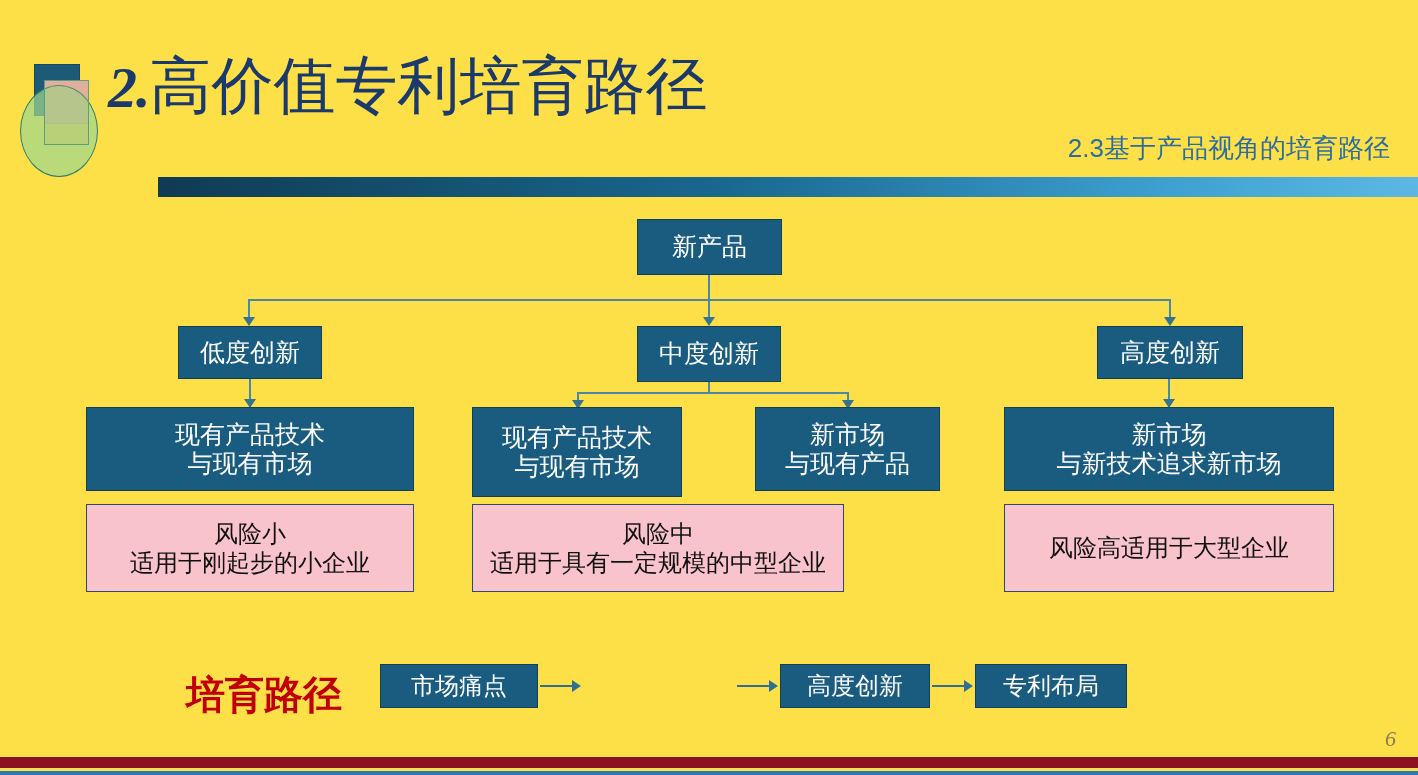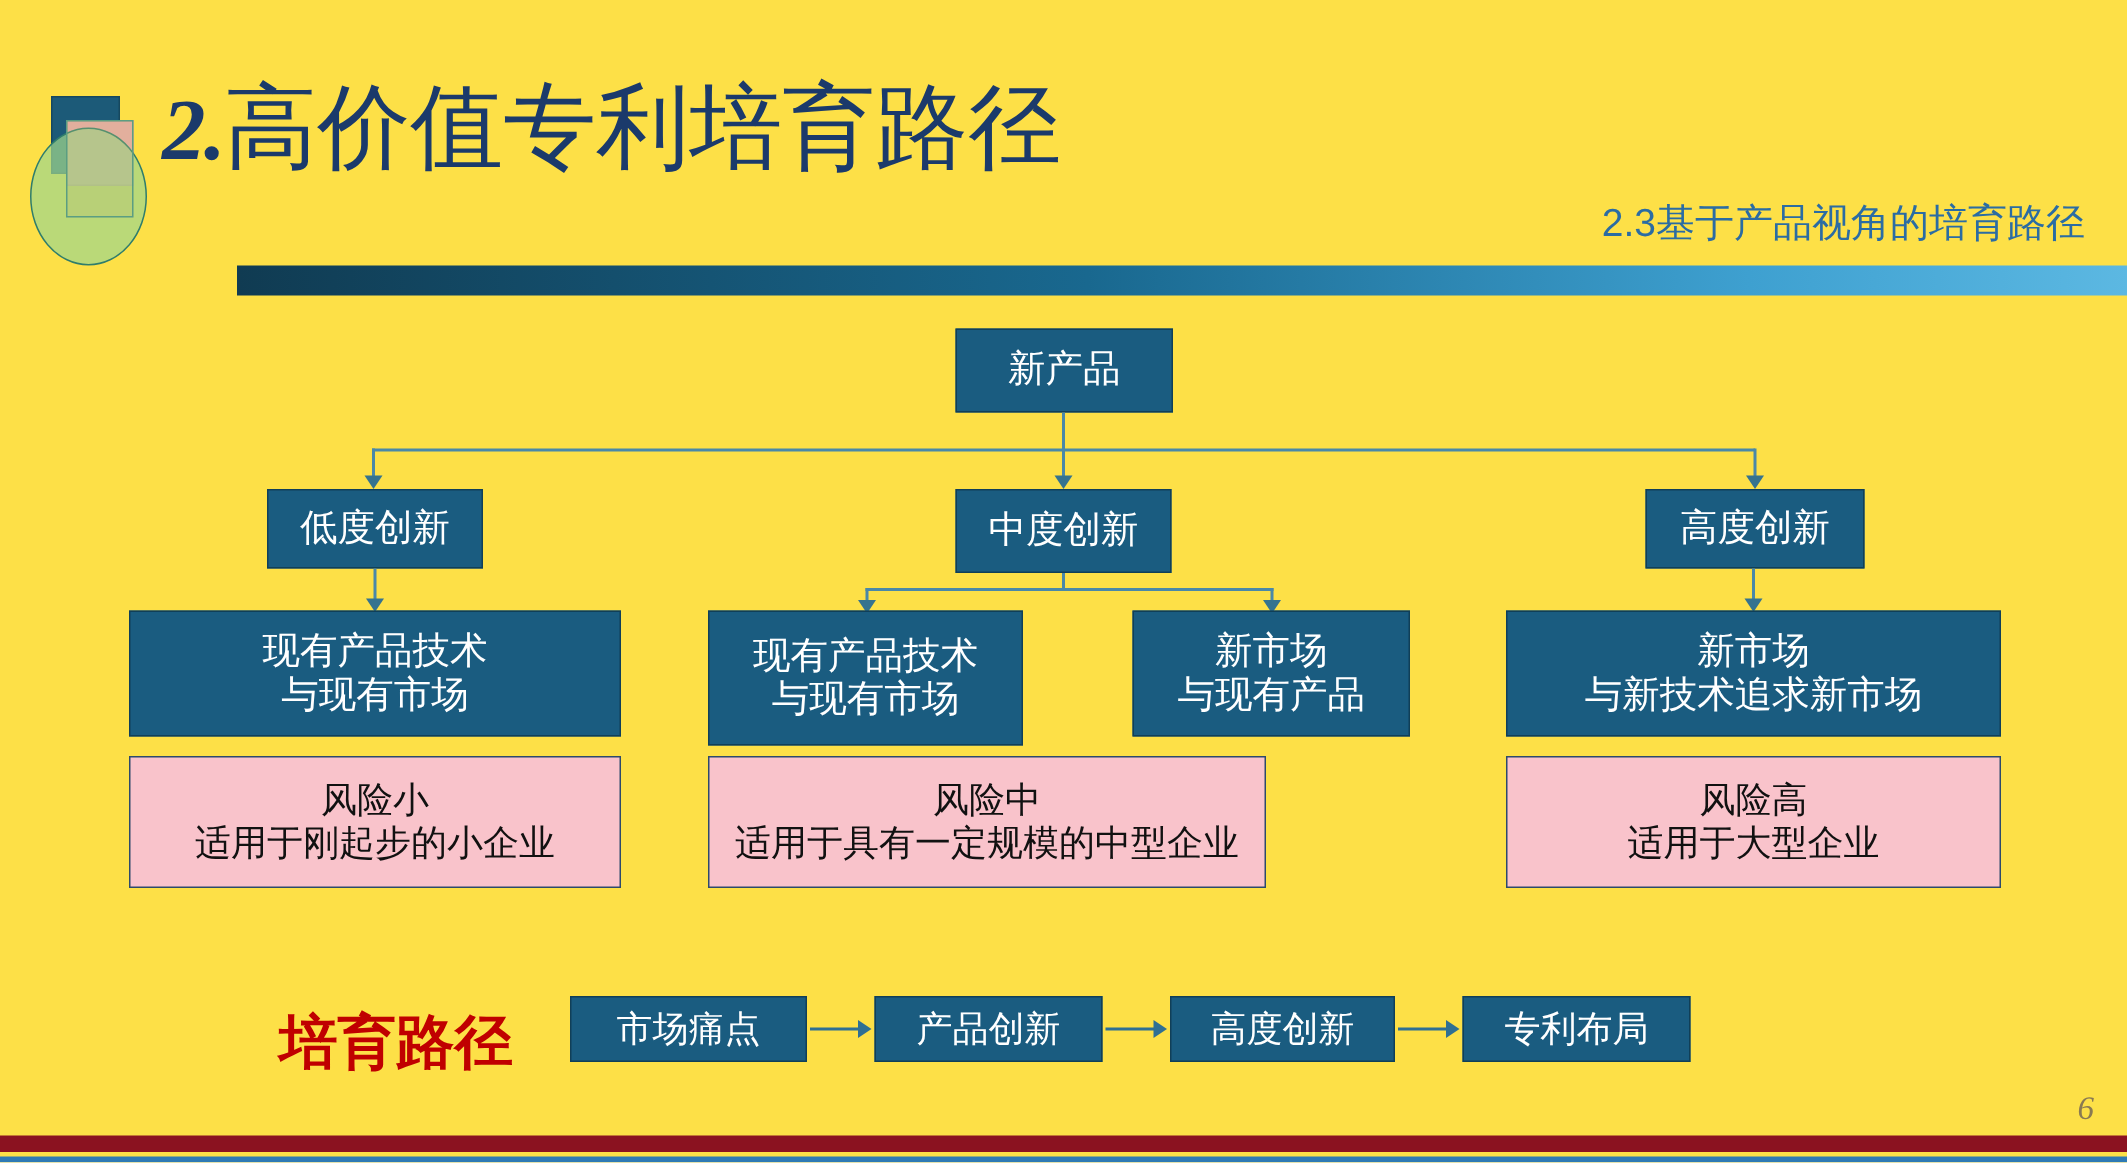--- a/index.html
+++ b/index.html
@@ -254,36 +254,33 @@
   </div>
 
   <div class="risk" style="left:86px; top:504px; width:328px; height:88px; flex-direction:column;">
     <span>风险小</span>
     <span>适用于刚起步的小企业</span>
   </div>
   <div class="risk" style="left:472px; top:504px; width:372px; height:88px; flex-direction:column;">
     <span>风险中</span>
     <span>适用于具有一定规模的中型企业</span>
   </div>
-  <div class="risk" style="left:1004px; top:504px; width:330px; height:88px; flex-direction:column;">
+  <div class="risk" style="left:1004px; top:504px; width:330px; height:88px; flex-direction:row;">
     <span>风险高</span>
     <span>适用于大型企业</span>
   </div>
 
   <div id="path-label">培育路径</div>
 
   <div class="pbox" style="left:380px; width:158px;">
     <span>市场痛点</span>
   </div>
   <div class="parrow-line" style="left:540px; width:38px;"></div>
   <div class="parrow-head" style="left:572px;"></div>
 
-  <div class="pbox" style="left:583px; width:152px;">
-    <span>产品创新</span>
-  </div>
   <div class="parrow-line" style="left:737px; width:38px;"></div>
   <div class="parrow-head" style="left:769px;"></div>
 
   <div class="pbox" style="left:780px; width:150px;">
     <span>高度创新</span>
   </div>
   <div class="parrow-line" style="left:932px; width:38px;"></div>
   <div class="parrow-head" style="left:964px;"></div>
 
   <div class="pbox" style="left:975px; width:152px;">

